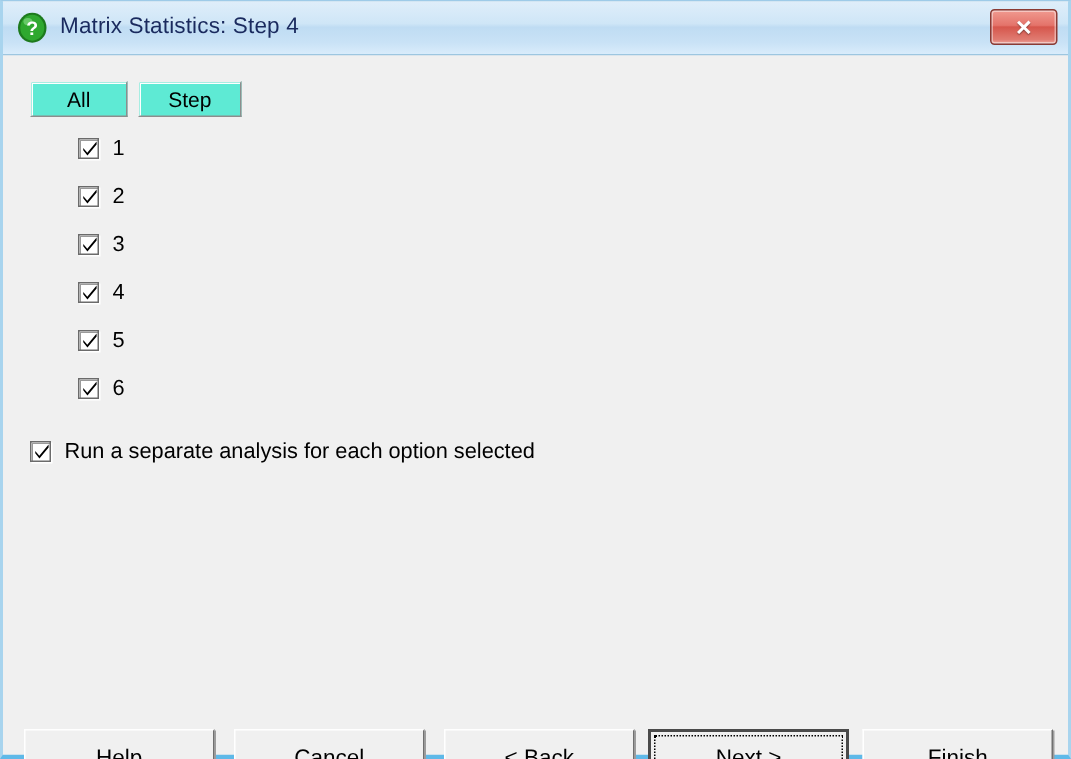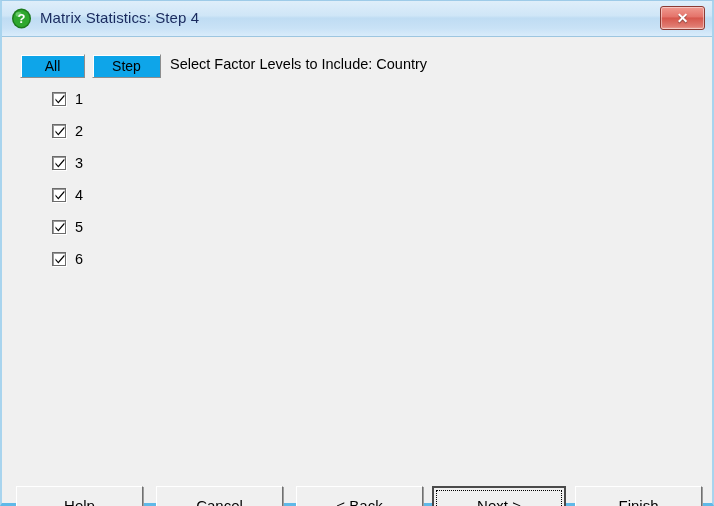--- a/index.html
+++ b/index.html
@@ -95,21 +95,21 @@
   
   .topbar {
     position: absolute;
     left: 18px; top: 17px;
     height: 24px;
   }
   .flatbtn {
     position: absolute;
     top: 0;
     height: 24px;
-    background: #0ea5e9;
+    background: #5eead4;
     border: 1px solid #f0f0f0;
     border-right: 1px solid #8d8d8d;
     border-bottom: 1px solid #8d8d8d;
     box-shadow: inset 1px 1px 0 #ffffff;
     box-sizing: border-box;
     font-family: "Liberation Sans", sans-serif;
     font-size: 14px;
     color: #000;
     display: flex;
     align-items: center;
@@ -214,21 +214,20 @@
   <div class="client">
 
     <div class="topbar">
       <div class="flatbtn btn-all">
         <span>All</span>
       </div>
       <div class="flatbtn btn-none">
         <span>Step</span>
       </div>
     </div>
-    <div class="toplabel">Select Factor Levels to Include: Country</div>
 
     <div class="cb-row" style="left:50px; top:53px;">
       <span class="cb-box">
         <svg width="12" height="12" viewBox="0 0 12 12">
           <path d="M1.5 5.6 L4.2 8.8 L10.4 1.4 L10.4 3.4 L4.3 10.6 L1.5 7.2 Z" fill="#000"></path>
         </svg>
       </span>
       <span class="cb-label">1</span>
     </div>
 
@@ -270,20 +269,28 @@
 
     <div class="cb-row" style="left:50px; top:213px;">
       <span class="cb-box">
         <svg width="12" height="12" viewBox="0 0 12 12">
           <path d="M1.5 5.6 L4.2 8.8 L10.4 1.4 L10.4 3.4 L4.3 10.6 L1.5 7.2 Z" fill="#000"></path>
         </svg>
       </span>
       <span class="cb-label">6</span>
     </div>
 
+    <div class="cb-row" style="left:18px; top:255px;">
+      <span class="cb-box">
+        <svg width="12" height="12" viewBox="0 0 12 12">
+          <path d="M1.5 5.6 L4.2 8.8 L10.4 1.4 L10.4 3.4 L4.3 10.6 L1.5 7.2 Z" fill="#000"></path>
+        </svg>
+      </span>
+      <span class="cb-label">Run a separate analysis for each option selected</span>
+    </div>
 
     <div class="bbtn" style="left:14px; width:127px;">
       <span class="lbl"><u>H</u><span>elp</span></span>
     </div>
 
     <div class="bbtn" style="left:154px; width:127px;">
       <span class="lbl"><u>C</u><span>ancel</span></span>
     </div>
 
     <div class="bbtn" style="left:294px; width:127px;">

